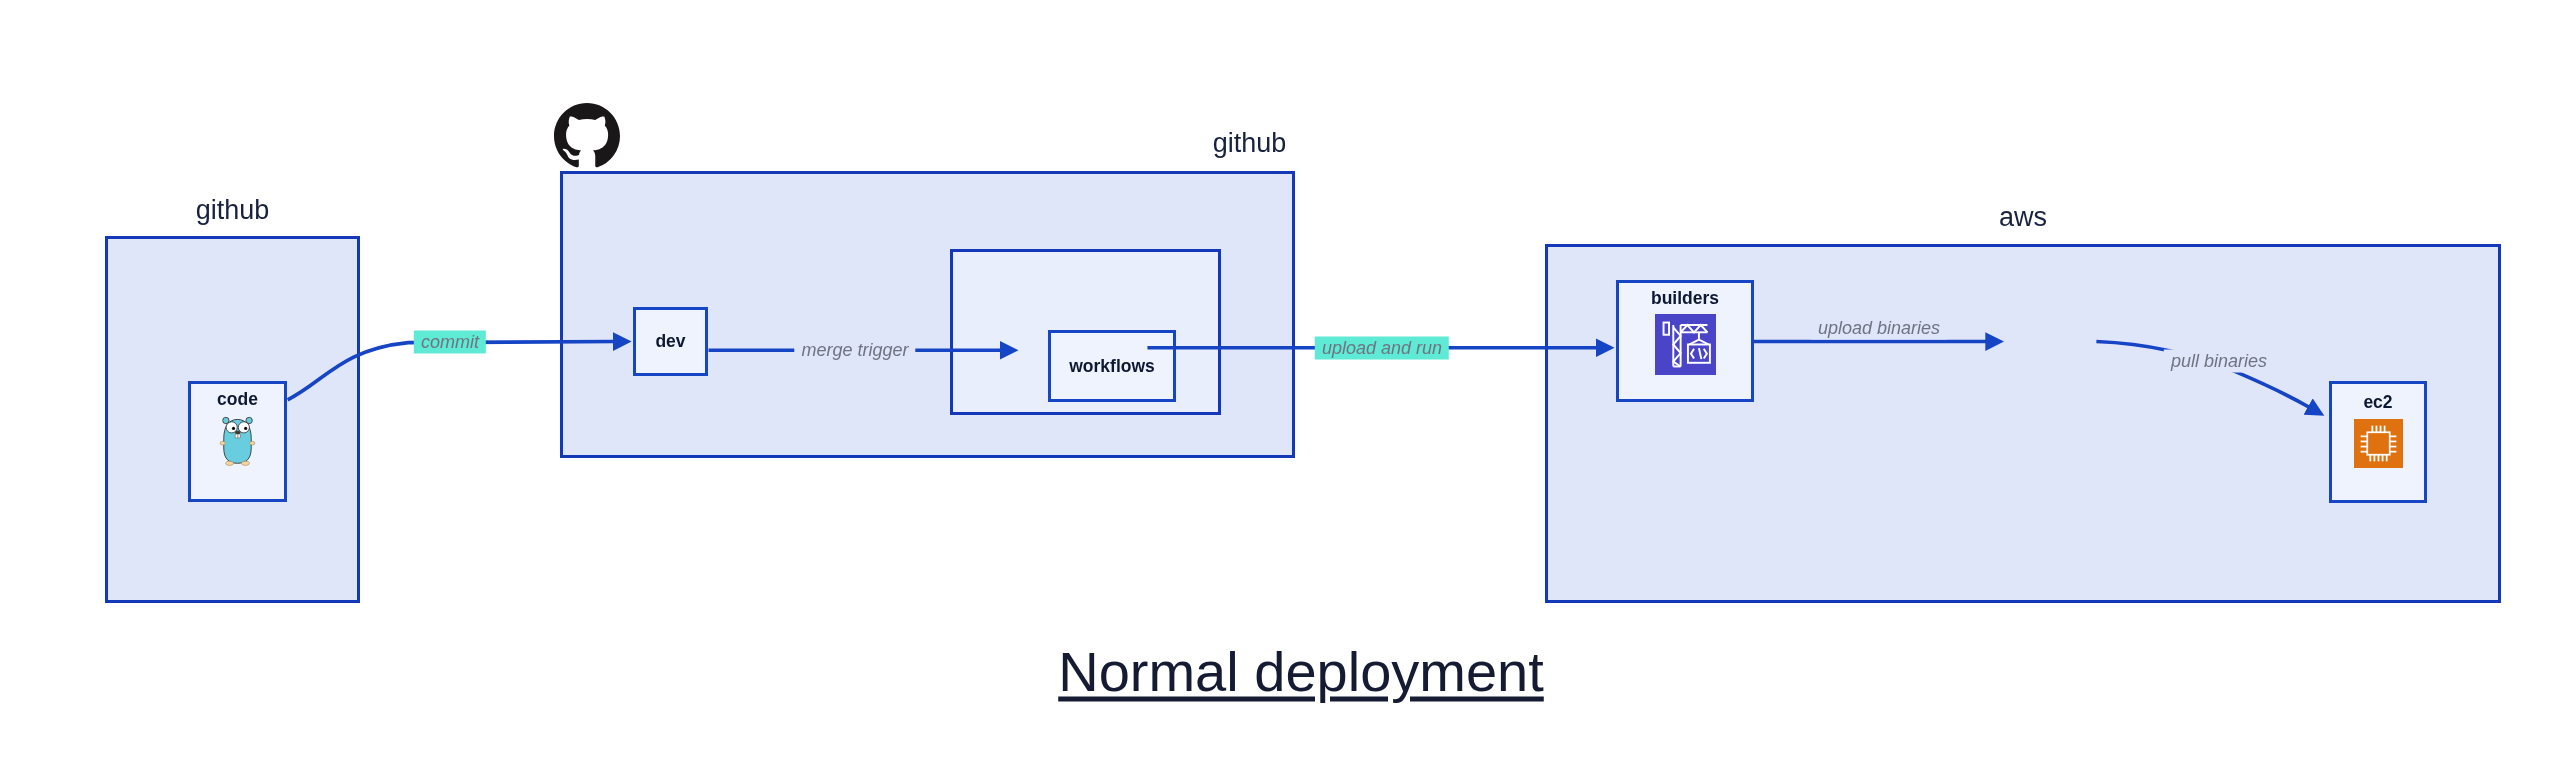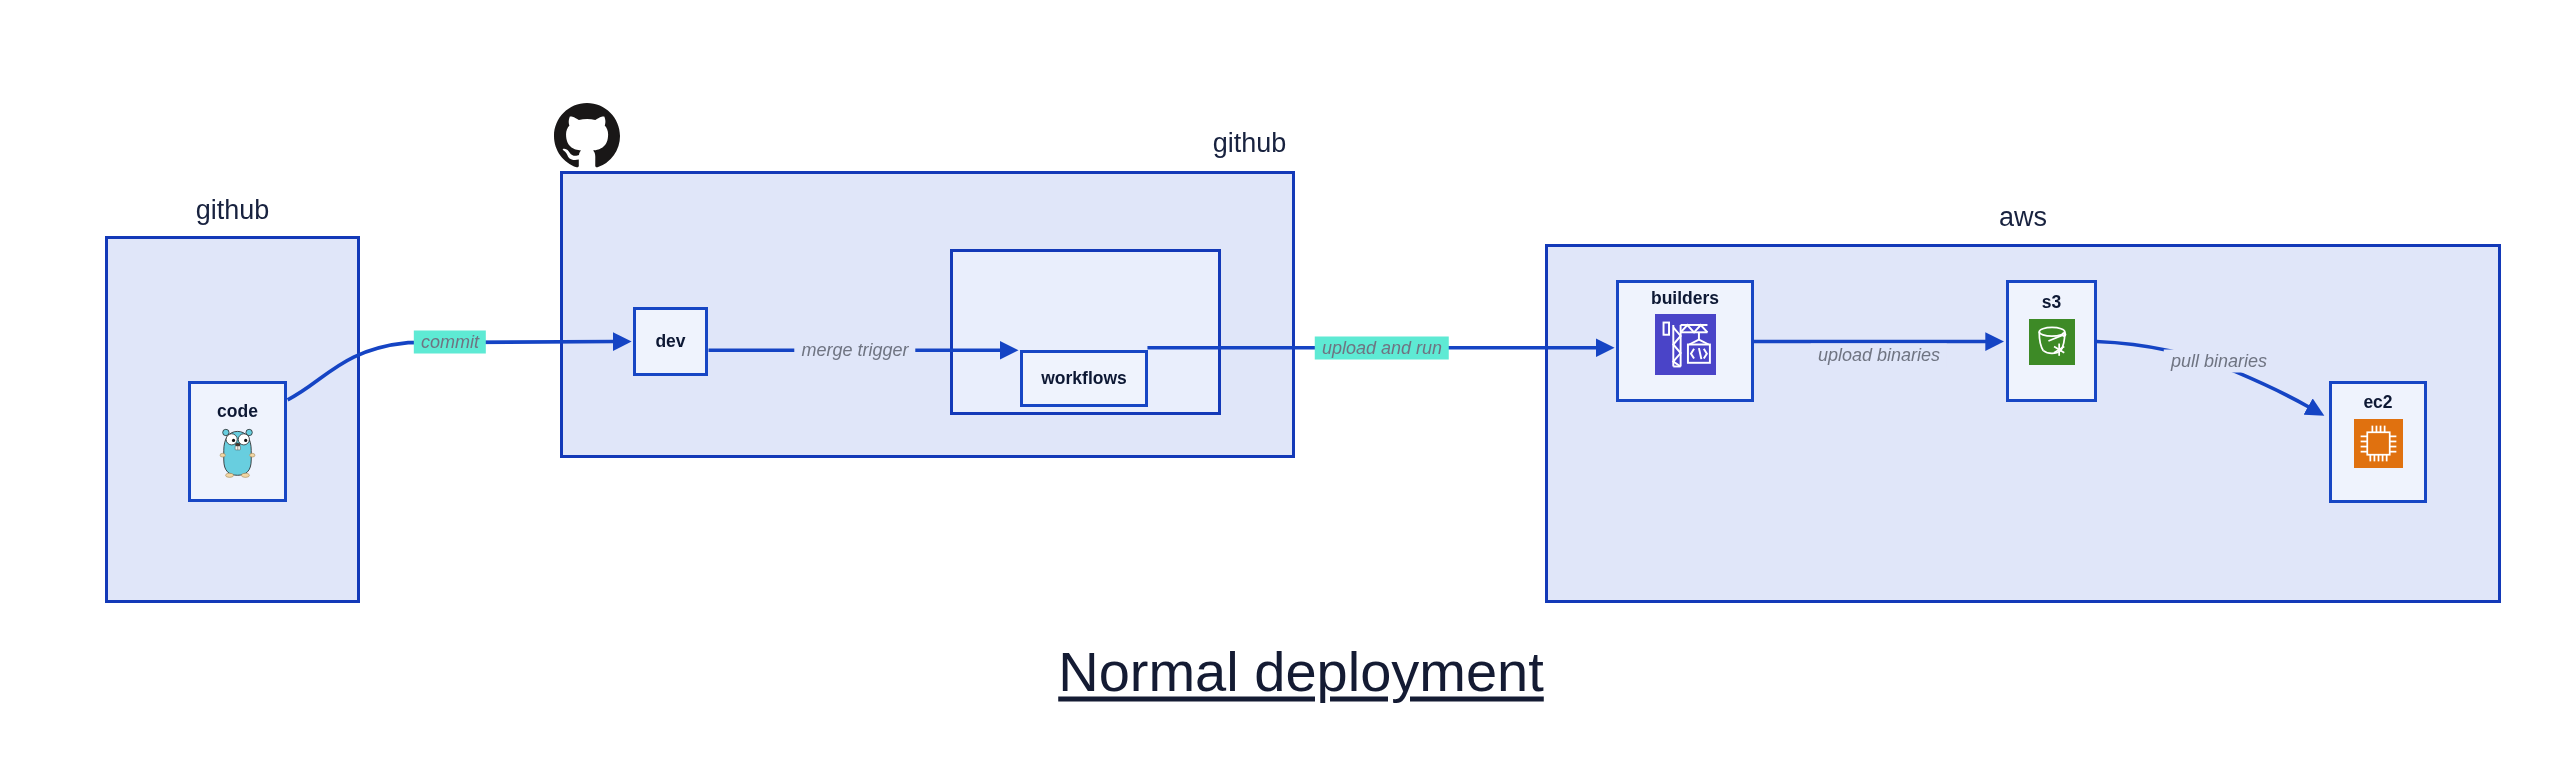--- a/index.html
+++ b/index.html
@@ -101,24 +101,24 @@
       <path d="M 1375 680 L 1944 680" marker-end="url(#ah)"></path>
       <path d="M 2227 675 L 3101 675" marker-end="url(#ah)"></path>
       <path d="M 3404 663 L 3857 663" marker-end="url(#ah)"></path>
       <path d="M 4069 663 C 4170 667, 4255 686, 4340 722 C 4420 756, 4455 775, 4483 791" marker-end="url(#ah)"></path>
     </g>
   </svg>
 
   <div class="edge-label bg-white" style="left:450px;top:342px;">commit</div>
   <div class="edge-label bg-region" style="left:855px;top:350px;">merge trigger</div>
   <div class="edge-label bg-white" style="left:1382px;top:348px;">upload and run</div>
-  <div class="edge-label bg-region" style="left:1879px;top:355px;font-style:italic;">upload binaries</div>
+  <div class="edge-label bg-region" style="left:1879px;top:328px;font-style:italic;">upload binaries</div>
   <div class="edge-label bg-region" style="left:2219px;top:361px;">pull binaries</div>
 
-  <div class="node" style="left:188px;top:381px;width:99px;height:121px;padding-top:17px;">
+  <div class="node" style="left:188px;top:381px;width:99px;height:121px;padding-top:5px;">
     <div class="node-label">code</div>
     <svg class="icon" width="37" height="53" viewBox="0 0 70 100" style="margin-top:3.1px;">
       <path d="M35 12 C18 12 9 26 9 48 L9 66 C9 87 19 95 35 95 C51 95 61 87 61 66 L61 48 C61 26 52 12 35 12 Z" fill="#68cedf" stroke="#2b2b2b" stroke-width="1.6"></path>
       <circle cx="13" cy="14" r="6" fill="#68cedf" stroke="#2b2b2b" stroke-width="1.5"></circle>
       <circle cx="57" cy="14" r="6" fill="#68cedf" stroke="#2b2b2b" stroke-width="1.5"></circle>
       <ellipse cx="7" cy="57" rx="5" ry="3.5" fill="#f2d6a4" stroke="#9b7f4e" stroke-width="1"></ellipse>
       <ellipse cx="63" cy="57" rx="5" ry="3.5" fill="#f2d6a4" stroke="#9b7f4e" stroke-width="1"></ellipse>
       <ellipse cx="20" cy="95" rx="7.5" ry="4" fill="#f2d6a4" stroke="#9b7f4e" stroke-width="1"></ellipse>
       <ellipse cx="50" cy="95" rx="7.5" ry="4" fill="#f2d6a4" stroke="#9b7f4e" stroke-width="1"></ellipse>
       <circle cx="24" cy="27" r="10.5" fill="#ffffff" stroke="#222222" stroke-width="1.4"></circle>
@@ -128,21 +128,21 @@
       <ellipse cx="35.5" cy="37" rx="4.5" ry="3.2" fill="#4a3426" stroke="#222222" stroke-width="1"></ellipse>
       <rect x="30.5" y="39.5" width="10" height="7.5" rx="1.5" fill="#f7f3ea" stroke="#555555" stroke-width="1"></rect>
       <line x1="35.5" y1="39.5" x2="35.5" y2="47" stroke="#555555" stroke-width="1"></line>
     </svg>
   </div>
 
   <div class="node centered" style="left:633px;top:307px;width:75px;height:69px;justify-content:center;">
     <div class="node-label">dev</div>
   </div>
 
-  <div class="node centered" style="left:1020px;top:330px;width:128px;height:57px;margin-top:20px;">
+  <div class="node centered" style="left:1048px;top:330px;width:128px;height:72px;">
     <div class="node-label">workflows</div>
   </div>
 
   <div class="node" style="left:1616px;top:280px;width:138px;height:122px;padding-top:5px;">
     <div class="node-label">builders</div>
     <svg class="icon" width="61" height="61" viewBox="0 0 100 100" style="margin-top:5.2px;">
       <rect x="0" y="0" width="100" height="100" fill="#4a44c8"></rect>
       <g stroke="#ffffff" stroke-width="3.2" fill="none">
         <rect x="14" y="14" width="9" height="20"></rect>
         <line x1="30" y1="18" x2="30" y2="86"></line>
@@ -155,37 +155,20 @@
         <line x1="72" y1="30" x2="72" y2="42"></line>
         <polyline points="56,50 72,42 88,50"></polyline>
         <rect x="54" y="50" width="36" height="30"></rect>
         <polyline points="64,57 59,65 64,73"></polyline>
         <polyline points="80,57 85,65 80,73"></polyline>
         <line x1="74" y1="74" x2="70" y2="56" transform="translate(2 0)"></line>
       </g>
     </svg>
   </div>
 
-  <div class="node" style="left:2006px;top:280px;width:91px;height:122px;padding-top:9.3px;">
-    <div class="node-label">s3</div>
-    <svg class="icon" width="46" height="46" viewBox="0 0 90 90" style="margin-top:6.2px;">
-      <rect x="0" y="0" width="90" height="90" fill="#3d8a26"></rect>
-      <g stroke="#ffffff" stroke-width="3.4" fill="none">
-        <ellipse cx="45" cy="25" rx="25" ry="8.5"></ellipse>
-        <path d="M20 25 C20 40 24 56 28 62"></path>
-        <path d="M70 25 C70 40 66 56 62 62"></path>
-        <path d="M28 62 C37 69 53 69 62 62"></path>
-        <line x1="38" y1="43" x2="67" y2="31"></line>
-        <circle cx="68.5" cy="30.5" r="3"></circle>
-        <line x1="59" y1="48" x2="59" y2="72"></line>
-        <line x1="49" y1="54" x2="69" y2="66"></line>
-        <line x1="49" y1="66" x2="69" y2="54"></line>
-      </g>
-    </svg>
-  </div>
 
   <div class="node" style="left:2329px;top:381px;width:98px;height:122px;padding-top:8.2px;">
     <div class="node-label">ec2</div>
     <svg class="icon" width="49" height="49" viewBox="0 0 96 96" style="margin-top:6.2px;">
       <rect x="0" y="0" width="96" height="96" fill="#e0710f"></rect>
       <g stroke="#ffffff" stroke-width="3.4" fill="none">
         <rect x="26" y="26" width="44" height="44"></rect>
         <line x1="36" y1="13" x2="36" y2="26"></line>
           <line x1="44" y1="13" x2="44" y2="26"></line>
         <line x1="52" y1="13" x2="52" y2="26"></line>

